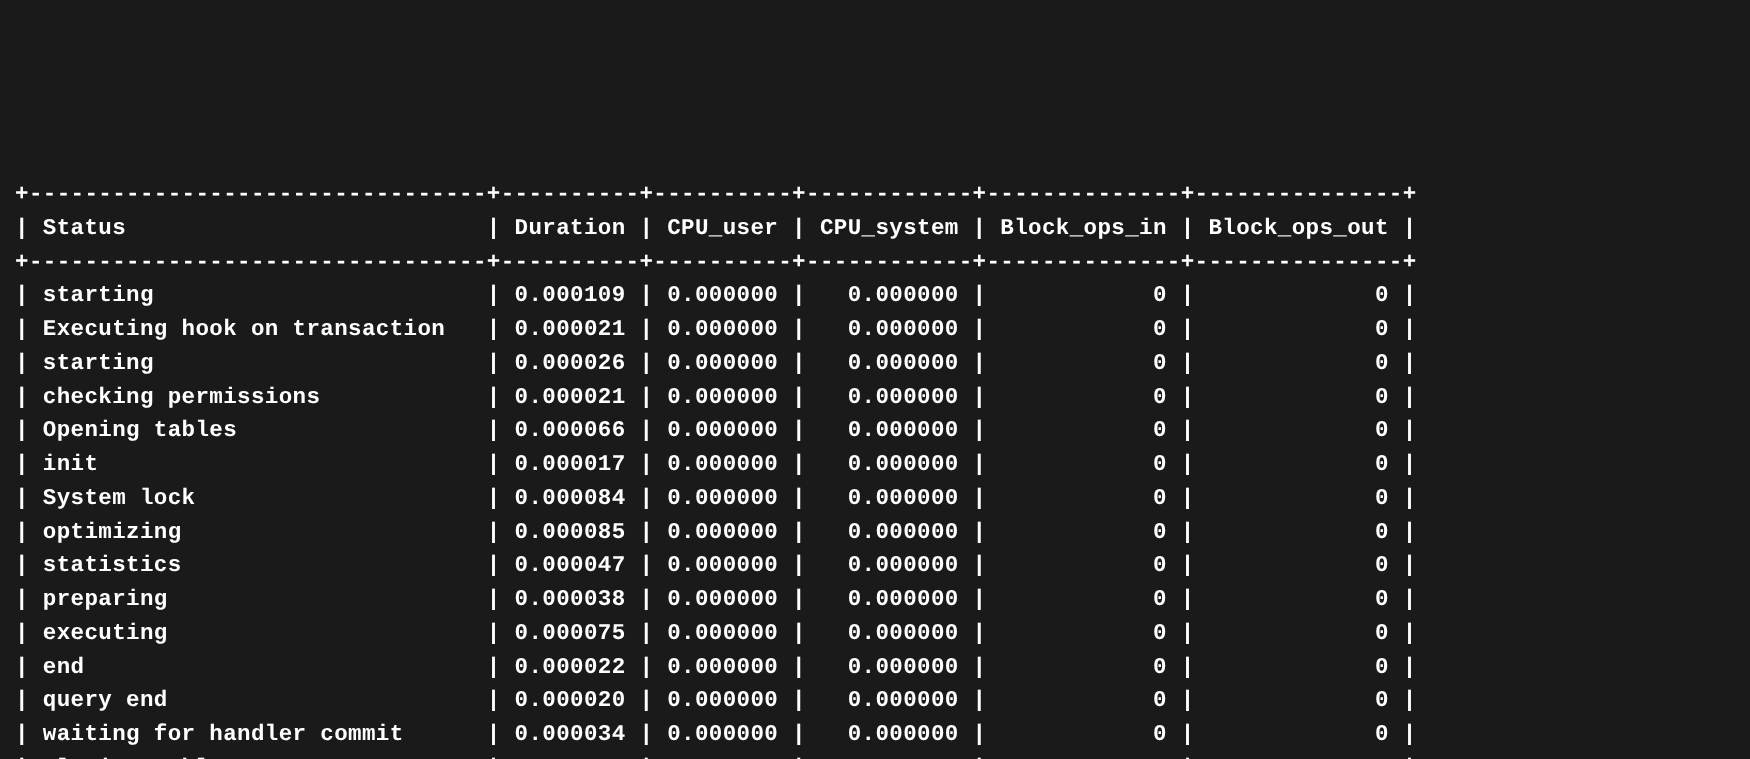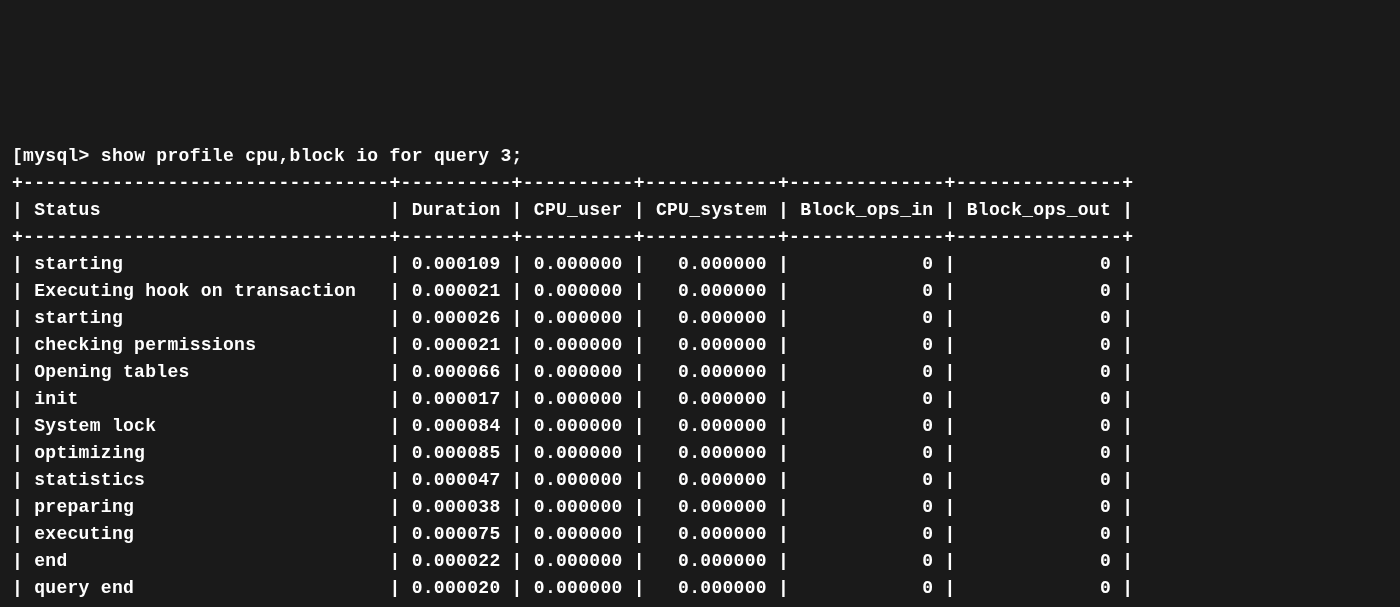--- a/index.html
+++ b/index.html
@@ -21,21 +21,20 @@
     .terminal {
       letter-spacing: 0.3px;
     }
   </style>
 </head>
 <body>
 
 
 
 <div class="terminal">
-<span><span>[mysql&gt; </span><span>show profile cpu,block io for query 3;</span></span>
 <div id="table-container">+---------------------------------+----------+----------+------------+--------------+---------------+
 | Status                          | Duration | CPU_user | CPU_system | Block_ops_in | Block_ops_out |
 +---------------------------------+----------+----------+------------+--------------+---------------+
 | starting                        | 0.000109 | 0.000000 |   0.000000 |            0 |             0 |
 | Executing hook on transaction   | 0.000021 | 0.000000 |   0.000000 |            0 |             0 |
 | starting                        | 0.000026 | 0.000000 |   0.000000 |            0 |             0 |
 | checking permissions            | 0.000021 | 0.000000 |   0.000000 |            0 |             0 |
 | Opening tables                  | 0.000066 | 0.000000 |   0.000000 |            0 |             0 |
 | init                            | 0.000017 | 0.000000 |   0.000000 |            0 |             0 |
 | System lock                     | 0.000084 | 0.000000 |   0.000000 |            0 |             0 |

